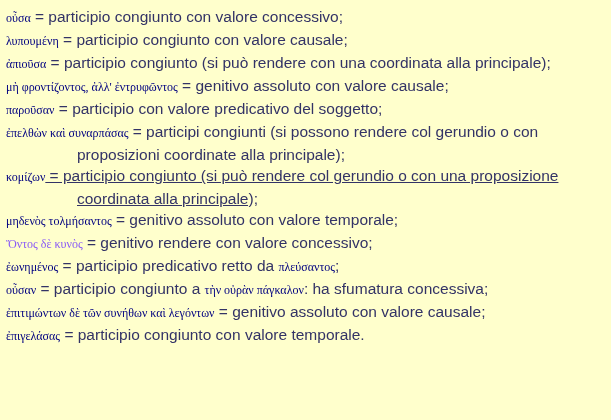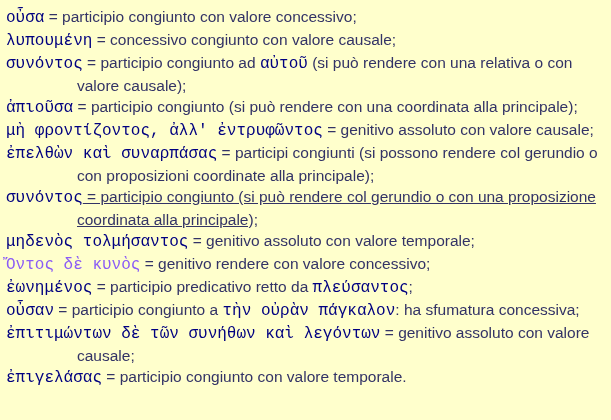--- a/index.html
+++ b/index.html
@@ -21,41 +21,41 @@
   }
   .entry {
     font-size: 15.5px;
     line-height: 21px;
     
     padding-left: 74px;
     text-indent: -71px;
     color: #333366;
   }
   .greek {
-    font-family: Liberation Mono, monospace;
+    font-family: Liberation Serif, serif;
     color: #000080;
-    font-size: 16px;
+    font-size: 12px;
   }
   .it {
     font-family: "Liberation Sans", sans-serif;
     color: #333366;
   }
 </style>
 </head>
 <body style="background: rgb(255, 255, 204);">
 
 <div class="doc">
   <div>
       <div class="entry"><span class="greek" style="color: rgb(0, 0, 128);">οὖσα</span><span class="it" style="color: rgb(51, 51, 102);"> = participio congiunto con valore concessivo;</span></div>
-      <div class="entry"><span class="greek" style="color: rgb(0, 0, 128);">λυπουμένη</span><span class="it" style="color: rgb(51, 51, 102);"> = concessivo congiunto con valore causale;</span></div>
-      <div class="entry"><span class="greek" style="color: rgb(0, 0, 128);">συνόντος</span><span class="it" style="color: rgb(51, 51, 102);"> = participio congiunto ad </span><span class="greek" style="color: rgb(0, 0, 128);">αὐτοῦ</span><span class="it" style="color: rgb(51, 51, 102);"> (si può rendere con una relativa o con valore causale);</span></div>
+      <div class="entry"><span class="greek" style="color: rgb(0, 0, 128);">λυπουμένη</span><span class="it" style="color: rgb(51, 51, 102);"> = participio congiunto con valore causale;</span></div>
       <div class="entry"><span class="greek" style="color: rgb(0, 0, 128);">ἀπιοῦσα</span><span class="it" style="color: rgb(51, 51, 102);"> = participio congiunto (si può rendere con una coordinata alla principale);</span></div>
       <div class="entry"><span class="greek" style="color: rgb(0, 0, 128); margin-top: 34px;">μὴ φροντίζοντος, ἀλλ' ἐντρυφῶντος</span><span class="it" style="color: rgb(51, 51, 102);"> = genitivo assoluto con valore causale;</span></div>
+      <div class="entry"><span class="greek" style="color: rgb(0, 0, 128);">παροῦσαν</span><span class="it" style="color: rgb(51, 51, 102);"> = participio con valore predicativo del soggetto;</span></div>
       <div class="entry"><span class="greek" style="color: rgb(0, 0, 128);">ἐπελθὼν καὶ συναρπάσας</span><span class="it" style="color: rgb(51, 51, 102);"> = participi congiunti (si possono rendere col gerundio o con proposizioni coordinate alla principale);</span></div>
-      <div class="entry"><span class="greek" style="color: rgb(0, 0, 128);">συνόντος</span><span class="it" style="color: rgb(51, 51, 102); text-decoration: underline;"> = participio congiunto (si può rendere col gerundio o con una proposizione coordinata alla principale);</span></div>
+      <div class="entry"><span class="greek" style="color: rgb(0, 0, 128);">κομίζων</span><span class="it" style="color: rgb(51, 51, 102); text-decoration: underline;"> = participio congiunto (si può rendere col gerundio o con una proposizione coordinata alla principale);</span></div>
       <div class="entry"><span class="greek" style="color: rgb(0, 0, 128);">μηδενὸς τολμήσαντος</span><span class="it" style="color: rgb(51, 51, 102);"> = genitivo assoluto con valore temporale;</span></div>
       <div class="entry"><span class="greek" style="color: #8b5cf6;">Ὄντος δὲ κυνὸς</span><span class="it" style="color: rgb(51, 51, 102);"> = genitivo rendere con valore concessivo;</span></div>
       <div class="entry"><span class="greek" style="color: rgb(0, 0, 128);">ἐωνημένος</span><span class="it" style="color: rgb(51, 51, 102);"> = participio predicativo retto da </span><span class="greek" style="color: rgb(0, 0, 128);">πλεύσαντος</span><span class="it" style="color: rgb(51, 51, 102);">;</span></div>
       <div class="entry"><span class="greek" style="color: rgb(0, 0, 128);">οὖσαν</span><span class="it" style="color: rgb(51, 51, 102);"> = participio congiunto a </span><span class="greek" style="color: rgb(0, 0, 128);">τὴν οὐρὰν πάγκαλον</span><span class="it" style="color: rgb(51, 51, 102);">: ha sfumatura concessiva;</span></div>
       <div class="entry"><span class="greek" style="color: rgb(0, 0, 128);">ἐπιτιμώντων δὲ τῶν συνήθων καὶ λεγόντων</span><span class="it" style="color: rgb(51, 51, 102);"> = genitivo assoluto con valore causale;</span></div>
       <div class="entry"><span class="greek" style="color: rgb(0, 0, 128);">ἐπιγελάσας</span><span class="it" style="color: rgb(51, 51, 102);"> = participio congiunto con valore temporale.</span></div>
     </div>
 </div>
 
 </body></html>

